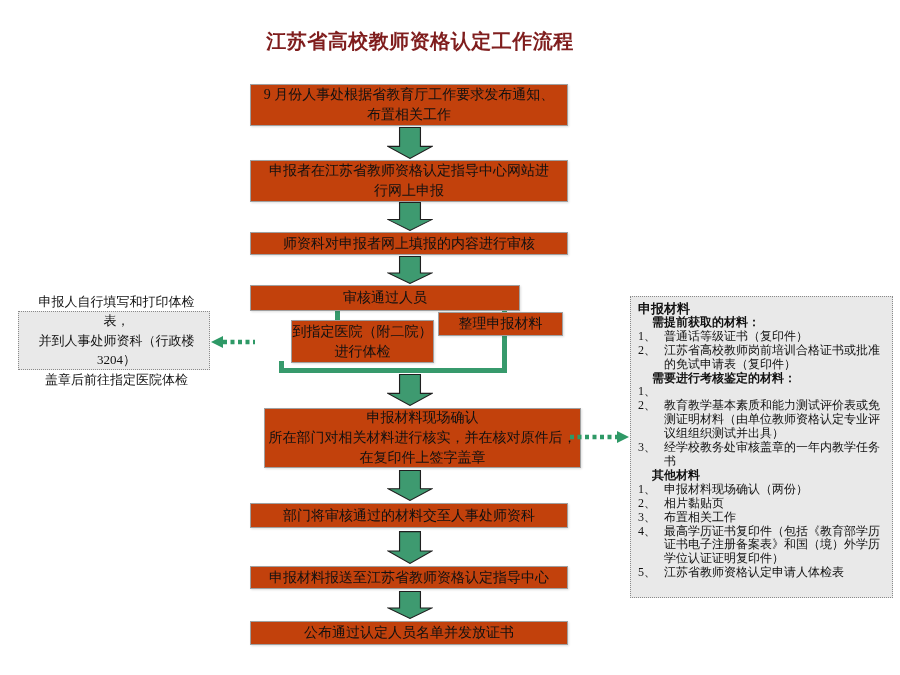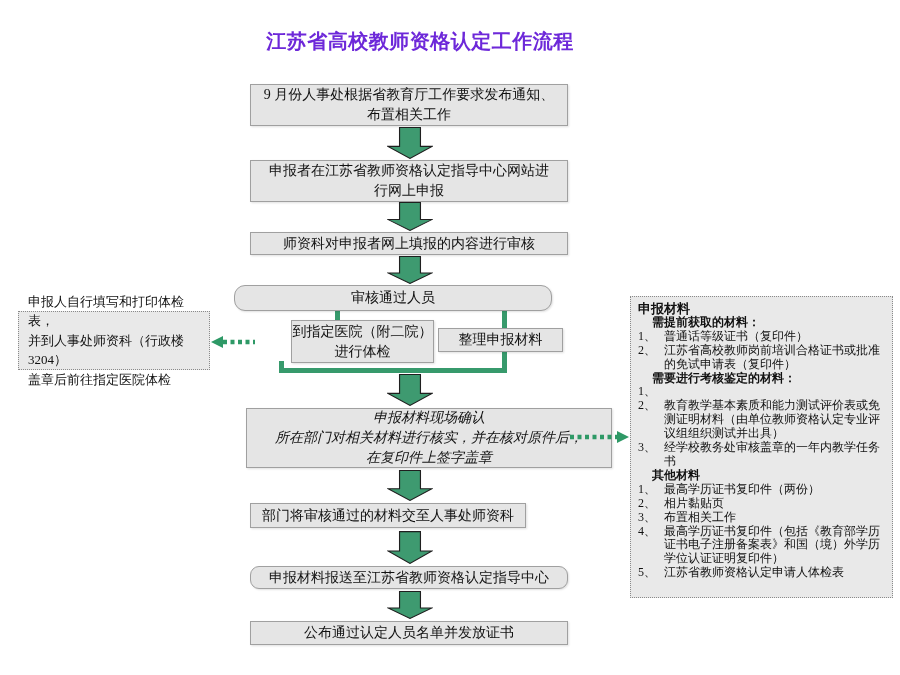--- a/index.html
+++ b/index.html
@@ -2,33 +2,33 @@
 <html><head>
 <meta charset="utf-8">
 <style>
   html,body{margin:0;padding:0;background:#fff;}
   .stage{
     position:relative;width:900px;height:675px;background:#ffffff;overflow:hidden;
     font-family:"Liberation Serif","DejaVu Serif",serif;color:#111;
   }
   .title{
     position:absolute;left:120px;top:28px;width:600px;height:26px;
-    text-align:center;font-size:20px;font-weight:bold;color:#6d28d9;
+    text-align:center;font-size:20px;font-weight:bold;color:#7f1d1d;
     letter-spacing:0.5px;line-height:26px;
   }
   .box{
-    position:absolute;background:#e5e5e5;border:1px solid #a0a0a0;
+    position:absolute;background:#c2410c;border:1px solid #a0a0a0;
     display:flex;align-items:center;justify-content:center;text-align:center;
     font-size:14px;line-height:20px;z-index:2;box-shadow:1px 1px 2px rgba(0,0,0,0.12);
     box-sizing:border-box;
   }
   .box span{white-space:pre-line;display:block;width:100%;}
   .note{
     position:absolute;background:#e9e9e9;border:1px dotted #8a8a8a;
-    font-size:13px;line-height:19.5px;text-align:left;z-index:2;
+    font-size:13px;line-height:19.5px;text-align:center;z-index:2;
     display:flex;align-items:center;box-sizing:border-box;padding:2px 4px 2px 9px;
   }
   .note span{white-space:pre-line;display:block;}
   .conn{position:absolute;background:#379a6c;z-index:1;}
   .arrow{position:absolute;z-index:2;}
   .dash{position:absolute;z-index:2;}
   .panel{
     position:absolute;left:630px;top:296px;width:263px;height:302px;
     background:#e9e9e9;border:1px dotted #8a8a8a;box-sizing:border-box;
     padding:5px 7px 4px 7px;font-size:12px;line-height:13.9px;z-index:2;
@@ -50,41 +50,41 @@
     <span>9 月份人事处根据省教育厅工作要求发布通知、
 布置相关工作</span>
   </div>
   <div class="box" style="left:250px;top:160px;width:318px;height:42px;">
     <span>申报者在江苏省教师资格认定指导中心网站进
 行网上申报</span>
   </div>
   <div class="box" style="left:250px;top:232px;width:318px;height:23px;">
     <span>师资科对申报者网上填报的内容进行审核</span>
   </div>
-  <div class="box" style="left:234px;top:285px;width:318px;height:26px;border-radius:11px;">
+  <div class="box" style="left:250px;top:285px;width:270px;height:26px;">
     <span>审核通过人员</span>
   </div>
 
   <div class="box" style="left:255px;top:320px;width:143px;height:43px;margin-left:36px;">
     <span>到指定医院（附二院）
 进行体检</span>
   </div>
-  <div class="box" style="left:438px;top:328px;width:125px;height:24px;">
+  <div class="box" style="left:438px;top:312px;width:125px;height:24px;">
     <span>整理申报材料</span>
   </div>
 
-  <div class="box" style="left:246px;top:408px;width:366px;height:60px;font-style:italic;">
+  <div class="box" style="left:264px;top:408px;width:317px;height:60px;">
     <span>申报材料现场确认
 所在部门对相关材料进行核实，并在核对原件后，
 在复印件上签字盖章</span>
   </div>
-  <div class="box" style="left:250px;top:503px;width:276px;height:25px;">
+  <div class="box" style="left:250px;top:503px;width:318px;height:25px;">
     <span>部门将审核通过的材料交至人事处师资科</span>
   </div>
-  <div class="box" style="left:250px;top:566px;width:318px;height:23px;border-radius:9px;">
+  <div class="box" style="left:250px;top:566px;width:318px;height:23px;">
     <span>申报材料报送至江苏省教师资格认定指导中心</span>
   </div>
   <div class="box" style="left:250px;top:621px;width:318px;height:24px;">
     <span>公布通过认定人员名单并发放证书</span>
   </div>
 
   <div class="note" style="left:18px;top:311px;width:192px;height:59px;">
     <span>申报人自行填写和打印体检表，
 并到人事处师资科（行政楼 3204）
 盖章后前往指定医院体检</span>
@@ -148,21 +148,21 @@
       <span class="itxt">教育教学基本素质和能力测试评价表或免测证明材料（由单位教师资格认定专业评议组组织测试并出具）</span>
     </div>
     <div class="item">
       <span class="num">3、</span>
       <span class="itxt">经学校教务处审核盖章的一年内教学任务书</span>
     </div>
 
     <div class="sec-header">其他材料</div>
     <div class="item">
       <span class="num">1、</span>
-      <span class="itxt">最高学历证书复印件（两份）</span>
+      <span class="itxt">申报材料现场确认（两份）</span>
     </div>
     <div class="item">
       <span class="num">2、</span>
       <span class="itxt">相片黏贴页</span>
     </div>
     <div class="item">
       <span class="num">3、</span>
       <span class="itxt">布置相关工作</span>
     </div>
     <div class="item">

